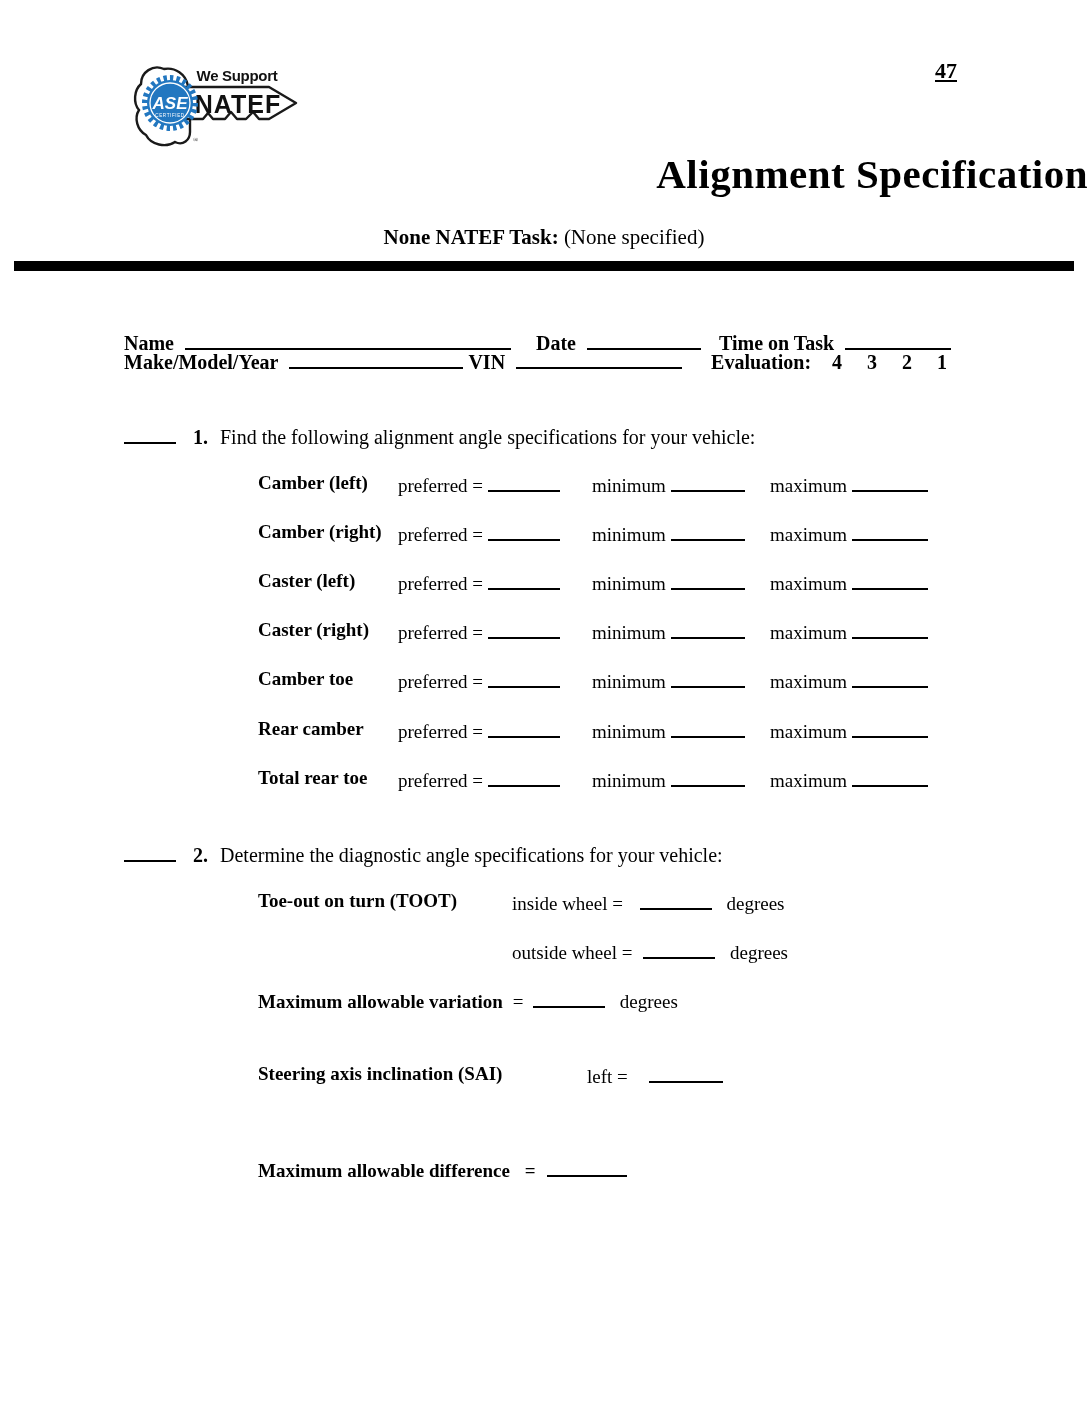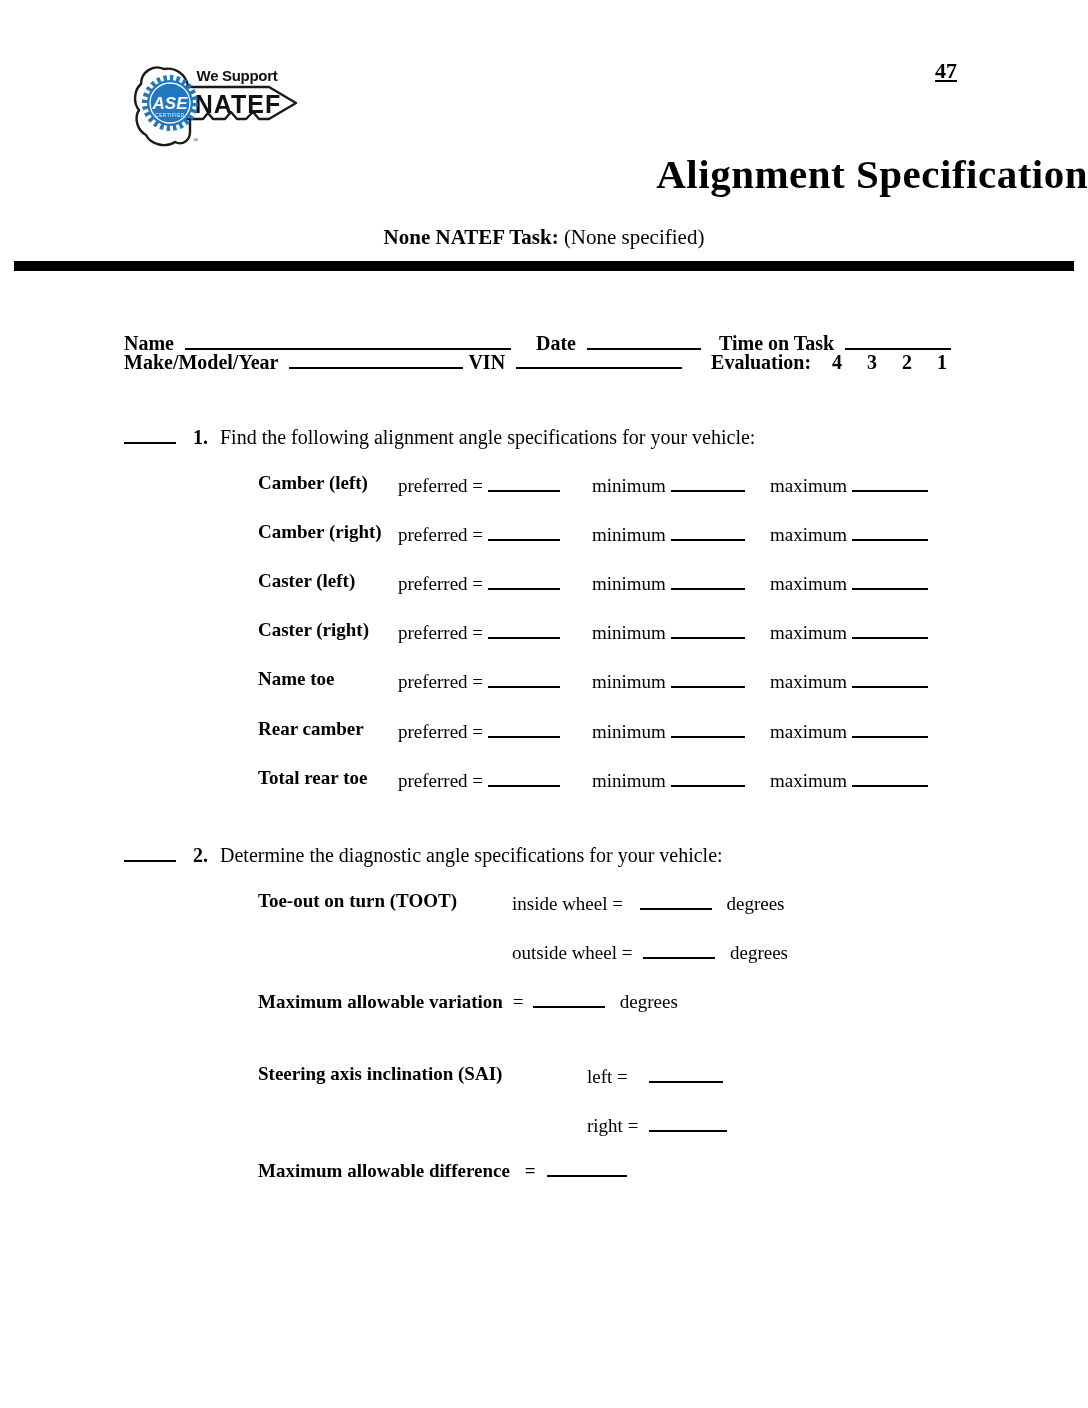--- a/index.html
+++ b/index.html
@@ -122,21 +122,21 @@
     <span class="cell min-col"><span>minimum</span> <span class="blank" style="width:74px;"></span></span>
     <span class="cell max-col"><span>maximum</span> <span class="blank" style="width:76px;"></span></span>
   </div>
   <div class="abs spec-row" style="top:619px;">
     <span class="cell lbl-col">Caster (right)</span>
     <span class="cell pref-col"><span>preferred =</span> <span class="blank" style="width:72px;"></span></span>
     <span class="cell min-col"><span>minimum</span> <span class="blank" style="width:74px;"></span></span>
     <span class="cell max-col"><span>maximum</span> <span class="blank" style="width:76px;"></span></span>
   </div>
   <div class="abs spec-row" style="top:668px;">
-    <span class="cell lbl-col">Name toe</span>
+    <span class="cell lbl-col">Camber toe</span>
     <span class="cell pref-col"><span>preferred =</span> <span class="blank" style="width:72px;"></span></span>
     <span class="cell min-col"><span>minimum</span> <span class="blank" style="width:74px;"></span></span>
     <span class="cell max-col"><span>maximum</span> <span class="blank" style="width:76px;"></span></span>
   </div>
   <div class="abs spec-row" style="top:718px;">
     <span class="cell lbl-col">Rear camber</span>
     <span class="cell pref-col"><span>preferred =</span> <span class="blank" style="width:72px;"></span></span>
     <span class="cell min-col"><span>minimum</span> <span class="blank" style="width:74px;"></span></span>
     <span class="cell max-col"><span>maximum</span> <span class="blank" style="width:76px;"></span></span>
   </div>
@@ -180,26 +180,20 @@
   </div>
 
   <div class="abs spec-row" style="top:1063px;">
     <span class="cell lbl-col">Steering axis inclination (SAI)</span>
     <span class="cell" style="left:587px;">
       <span>left =</span>
       <span class="blank" style="width:74px; margin-left:16px;"></span>
     </span>
   </div>
 
-  <div class="abs spec-row" style="top:1112px;">
-    <span class="cell" style="left:587px;">
-      <span>right =</span>
-      <span class="blank" style="width:78px; margin-left:6px;"></span>
-    </span>
-  </div>
 
   <div class="abs spec-row" style="top:1157px;padding-left:12px;">
     <span class="cell" style="left:258px;">
       <span class="b">Maximum allowable difference</span>
       <span class="b" style="margin-left:10px;">=</span>
       <span class="blank" style="width:80px; margin-left:7px;"></span>
     </span>
   </div>
 
 </div>

